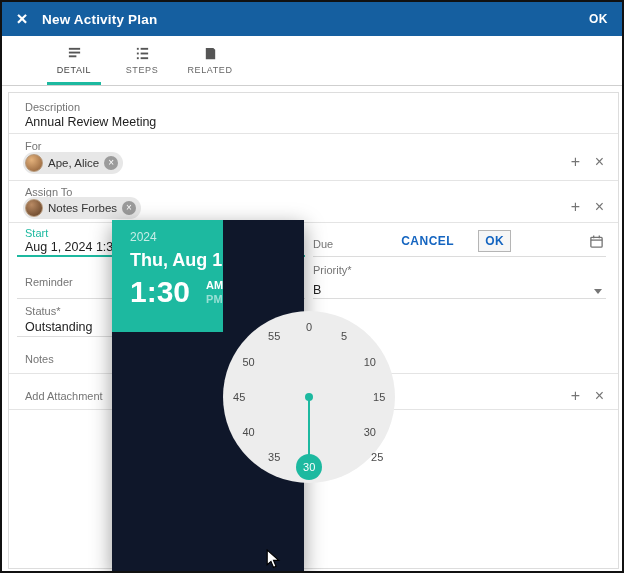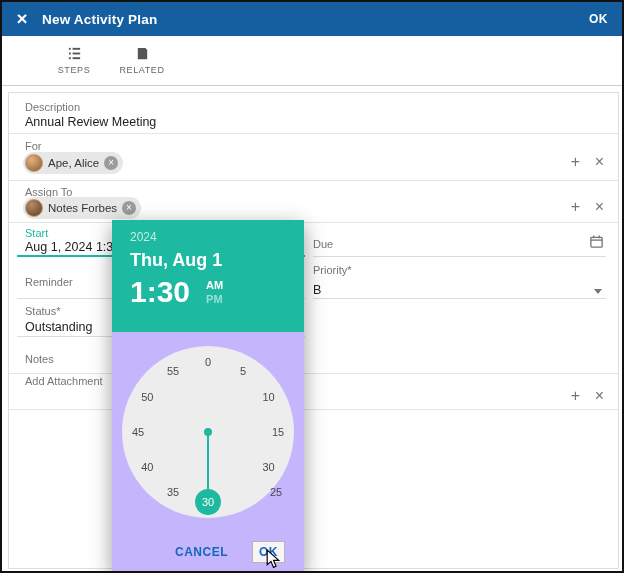--- a/index.html
+++ b/index.html
@@ -36,21 +36,21 @@
 
   .chip{position:absolute;display:inline-flex;align-items:center;gap:5px;height:22px;background:#e7e7e7;border-radius:11px;padding:0 5px 0 2px;cursor:pointer;}
   .chip .avatar{width:18px;height:18px;border-radius:50%;background:radial-gradient(circle at 35% 30%,#e4b27c,#8a5a33);border:1px solid #b79a7c;}
   .chip .chip-name{font-size:11.5px;color:#333;}
   .chip .chip-remove{width:14px;height:14px;border-radius:50%;background:#9b9b9b;color:#fff;font-size:10px;line-height:14px;text-align:center;cursor:pointer;}
 
   .row-icon{position:absolute;font-size:16px;color:#757575;cursor:pointer;line-height:16px;}
   .dd-caret{position:absolute;width:0;height:0;border-left:4px solid transparent;border-right:4px solid transparent;border-top:5px solid #757575;cursor:pointer;}
 
   
-  .picker{position:absolute;left:110px;top:218px;width:192px;height:353px;background:#c4b5fd;box-shadow:0 6px 20px rgba(0,0,0,.4);z-index:20;display:flex;flex-direction:column;}
+  .picker{position:absolute;left:110px;top:218px;width:192px;height:353px;background:#0f172a;box-shadow:0 6px 20px rgba(0,0,0,.4);z-index:20;display:flex;flex-direction:row;}
   .picker-head{height:112px;background:var(--accent);color:#fff;padding:10px 0 0 18px;}
   .picker-year{font-size:12px;color:rgba(255,255,255,.75);}
   .picker-date{font-size:18px;font-weight:bold;margin-top:6px;cursor:pointer;}
   .picker-time-row{display:flex;align-items:center;gap:16px;margin-top:4px;}
   .picker-time{font-size:30px;font-weight:bold;cursor:pointer;}
   .ampm{display:flex;flex-direction:column;gap:2px;font-size:11px;font-weight:bold;}
   .ampm .am{color:#fff;cursor:pointer;}
   .ampm .pm{color:rgba(255,255,255,.55);cursor:pointer;}
 
   .clock-wrap{flex:1;display:flex;align-items:center;justify-content:center;}
@@ -71,20 +71,32 @@
 
 <div class="frame">
 
   <div class="appbar">
     <span class="close">×</span>
     <span class="title">New Activity Plan</span>
     <span class="ok">OK</span>
   </div>
 
   <div class="tabs">
+    <div class="tab active">
+      <span>
+        <svg width="15" height="15" viewBox="0 0 16 16">
+            <g fill="#555">
+              <rect x="2" y="2" width="12" height="2"></rect>
+              <rect x="2" y="6" width="12" height="2"></rect>
+              <rect x="2" y="10" width="8" height="2"></rect>
+            </g>
+          </svg>
+      </span>
+      <span class="tab-label">DETAIL</span>
+    </div>
     <div class="tab">
       <span>
         <svg width="15" height="15" viewBox="0 0 16 16">
             <g fill="#555">
               <rect x="2" y="2" width="2" height="2"></rect>
               <rect x="6" y="2" width="8" height="2"></rect>
               <rect x="2" y="7" width="2" height="2"></rect>
               <rect x="6" y="7" width="8" height="2"></rect>
               <rect x="2" y="12" width="2" height="2"></rect>
               <rect x="6" y="12" width="8" height="2"></rect>
@@ -154,21 +166,21 @@
     <span class="lbl" style="left:16px;top:183px">Reminder</span>
     <div class="u-line" style="left:8px;width:288px;top:205px"></div>
 
     <span class="lbl" style="left:16px;top:212px">Status*</span>
     <span class="val" style="left:16px;top:227px">Outstanding</span>
     <div class="u-line" style="left:8px;width:288px;top:243px"></div>
 
     <span class="lbl" style="left:16px;top:260px">Notes</span>
     <div class="divider" style="top:280px"></div>
 
-    <span class="lbl" style="left:16px;top:282px">Add Attachment</span>
+    <span class="lbl" style="left:16px;top:297px">Add Attachment</span>
     <span class="row-icon" style="right:38px;top:295px">+</span>
     <span class="row-icon" style="right:14px;top:295px">×</span>
     <div class="divider" style="top:316px"></div>
   </div>
 
   <div class="picker">
     <div class="picker-head">
       <div class="picker-year">2024</div>
       <div class="picker-date">Thu, Aug 1</div>
       <div class="picker-time-row">

